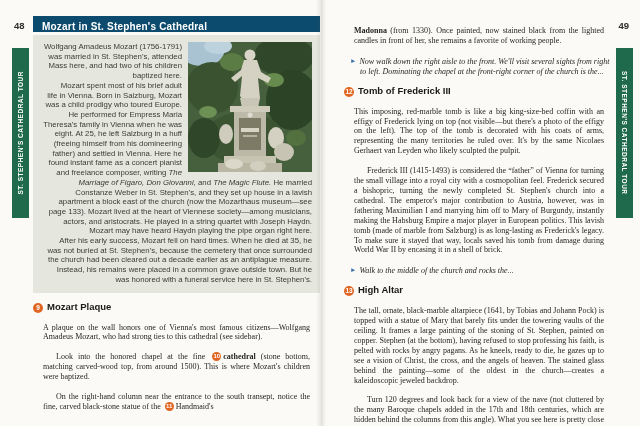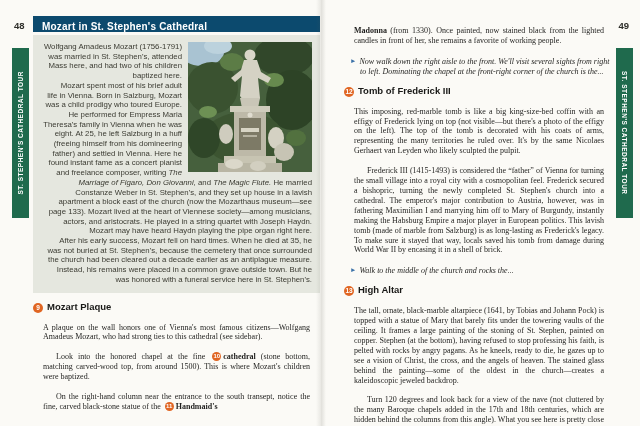--- a/index.html
+++ b/index.html
@@ -144,21 +144,21 @@
           <p class="ind"><span>After his early success, Mozart fell on hard times. When he died at 35, he was not buried at St. Stephen's, because the cemetery that once surrounded the church had been cleared out a decade earlier as an antiplague measure. Instead, his remains were placed in a common grave outside town. But he was honored with a funeral service here in St. Stephen's.</span></p>
         </div>
       </div>
 
       <h3 class="sec">
         <span class="badge">9</span><span>Mozart Plaque</span>
       </h3>
       <div class="body">
         <p><span>A plaque on the wall honors one of Vienna's most famous citizens—Wolfgang Amadeus Mozart, who had strong ties to this cathedral (see sidebar).</span></p>
         <p class="ind"><span>Look into the honored chapel at the fine </span><span class="badge">10</span><span style="font-weight: bold;">cathedral</span><span> (stone bottom, matching carved-wood top, from around 1500). This is where Mozart's children were baptized.</span></p>
-        <p class="ind"><span>On the right-hand column near the entrance to the south transept, notice the fine, carved black-stone statue of the </span><span class="badge">11</span><span style="font-weight: bold;">Handmaid's</span></p>
+        <p class="ind"><span>On the right-hand column near the entrance to the south transept, notice the fine, carved black-stone statue of the </span><span class="badge">11</span><span style="font-weight: normal;">Handmaid's</span></p>
       </div>
     </div>
   </div>
 
   <div class="gutter"></div>
 
   <div>
     <div class="pagenum pn-right">49</div>
     <div class="tab tab-right">
       <span>ST. STEPHEN'S CATHEDRAL TOUR</span>

